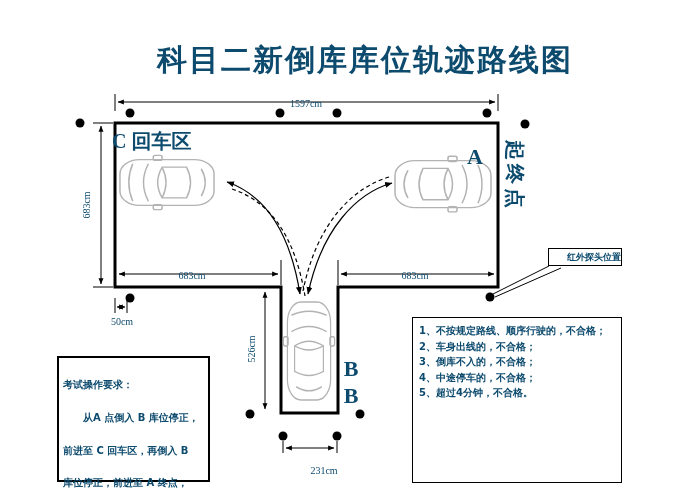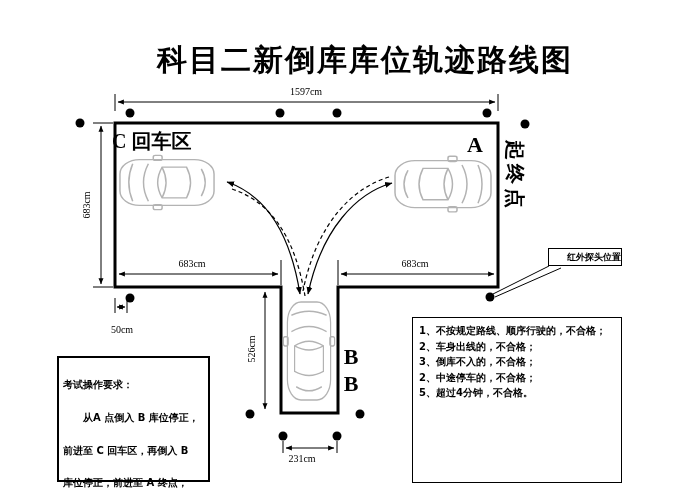--- a/index.html
+++ b/index.html
@@ -1,19 +1,19 @@
 <!DOCTYPE html>
 <html><head>
 <meta charset="utf-8">
 <style>
   html,body{margin:0;padding:0;background:#fff;}
   .stage{position:relative;width:690px;height:500px;background:#fff;overflow:hidden;
-         font-family:"DejaVu Sans","Liberation Sans",sans-serif;color:#000000;}
+         font-family:"DejaVu Sans","Liberation Sans",sans-serif;color:#0c4a6e;}
   .abs{position:absolute;}
-  .ctr{transform:translate(-50%,-50%);}
+  .ctr{transform:translate(-50%,-50%);margin-top:12px;}
   .title{width:690px;text-align:center;font-family:"Liberation Serif","DejaVu Serif",serif;
          font-weight:700;font-size:30px;letter-spacing:2px;white-space:nowrap;}
   .dim{font-family:"Liberation Serif","DejaVu Serif",serif;font-size:10px;white-space:nowrap;line-height:1;}
   .rotccw{transform:translate(-50%,-50%) rotate(-90deg);}
   .rotcw{transform:translate(-50%,-50%) rotate(90deg);}
   .zone{font-weight:700;font-size:20px;font-family:"Liberation Serif","DejaVu Serif",serif;white-space:nowrap;text-align:center;}
   .pt{font-weight:700;font-size:22px;font-family:"Liberation Serif","DejaVu Serif",serif;line-height:1;}
   .startend{font-weight:700;font-size:20px;letter-spacing:4px;white-space:nowrap;}
   .callout{width:72px;height:16px;border:1px solid #000;background:#fff;
            font-size:9px;font-weight:700;text-align:right;line-height:16px;white-space:nowrap;}
@@ -105,22 +105,22 @@
     <use href="#car" transform="translate(285,300) scale(0.8,1.02)"></use>
   </svg>
 
   <div class="abs title" style="left:20px;top:40px;">科目二新倒库库位轨迹路线图</div>
 
   <div class="abs dim ctr" style="left:306px;top:92px;">1597cm</div>
   <div class="abs dim rotccw" style="left:87px;top:205px;">683cm</div>
   <div class="abs dim ctr" style="left:192px;top:264px;">683cm</div>
   <div class="abs dim ctr" style="left:415px;top:264px;">683cm</div>
   <div class="abs dim rotccw" style="left:252px;top:349px;">526cm</div>
-  <div class="abs dim ctr" style="left:122px;top:330px;">50cm</div>
-  <div class="abs dim ctr" style="left:302px;top:459px;">231cm</div>
+  <div class="abs dim ctr" style="left:122px;top:310px;">50cm</div>
+  <div class="abs dim ctr" style="left:324px;top:459px;">231cm</div>
 
   <div class="abs zone" style="left:112px;top:128px;">C 回车区</div>
   <div class="abs pt ctr" style="left:475px;top:145px;">A</div>
   <div class="abs pt ctr" style="left:351px;top:357px;">B</div>
   <div class="abs pt ctr" style="left:351px;top:384px;">B</div>
   <div class="abs startend rotcw" style="left:514px;top:176px;">起终点</div>
 
   <div class="abs callout" style="left:548px;top:248px;">红外探头位置</div>
 
   <div class="abs box opbox">
@@ -128,17 +128,17 @@
     <div class="bl">　　从A 点倒入 B 库位停正，</div>
     <div class="bl">前进至 C 回车区，再倒入 B</div>
     <div class="bl">库位停正，前进至 A 终点，</div>
     <div class="bl">考试完成。</div>
   </div>
 
   <div class="abs box jbox">
     <div class="bl">1、不按规定路线、顺序行驶的，不合格；</div>
     <div class="bl">2、车身出线的，不合格；</div>
     <div class="bl">3、倒库不入的，不合格；</div>
-    <div class="bl">2、中途停车的，不合格；</div>
+    <div class="bl">4、中途停车的，不合格；</div>
     <div class="bl">5、超过4分钟，不合格。</div>
   </div>
 
 </div>
 
 </body></html>

